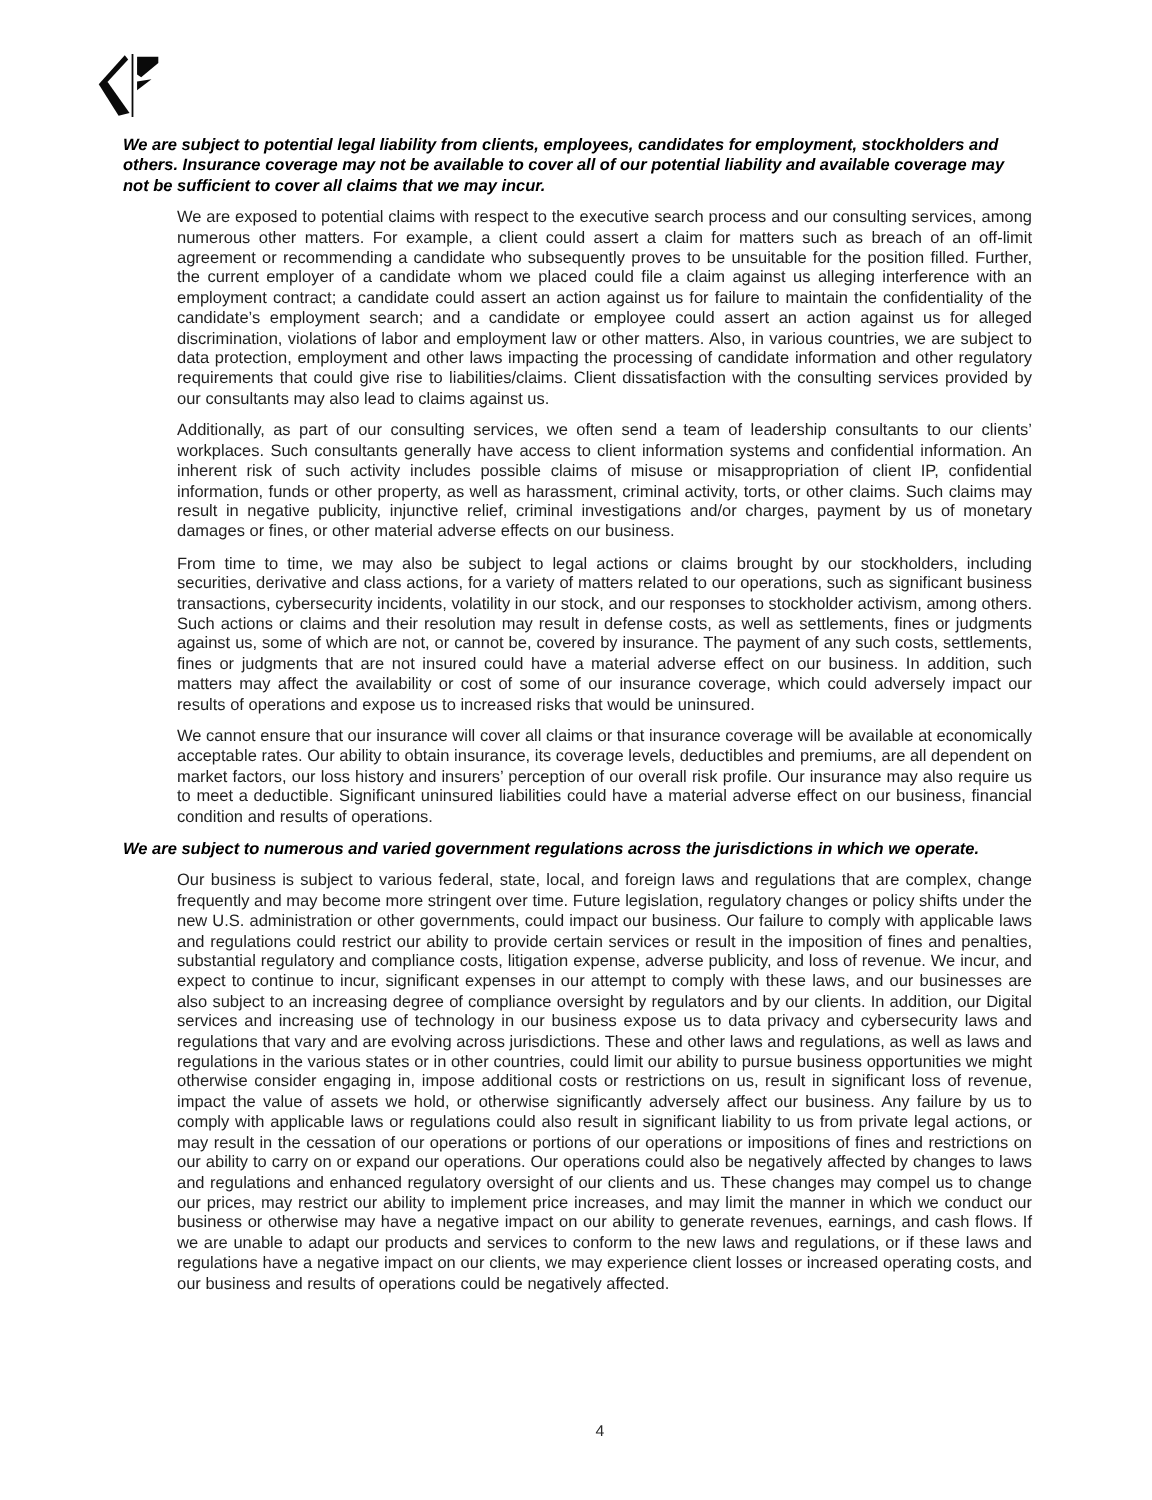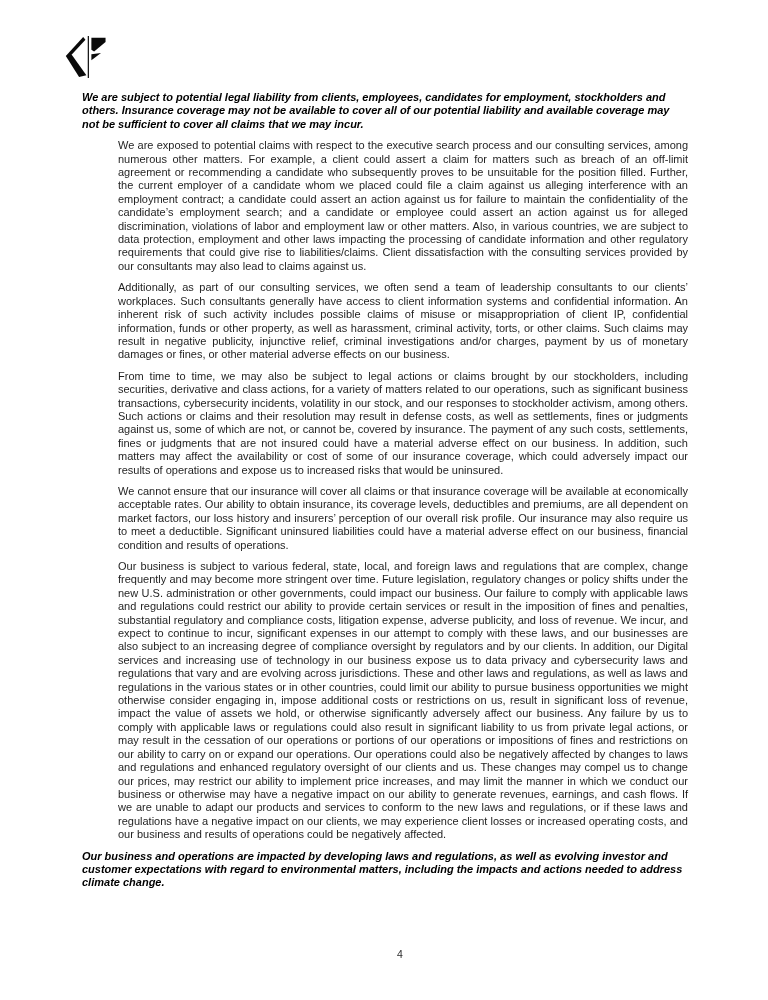--- a/index.html
+++ b/index.html
@@ -52,19 +52,19 @@
       </g>
     </svg>
   </div>
 
   <div class="content">
     <p class="block heading">We are subject to potential legal liability from clients, employees, candidates for employment, stockholders and others. Insurance coverage may not be available to cover all of our potential liability and available coverage may not be sufficient to cover all claims that we may incur.</p>
     <p class="block para">We are exposed to potential claims with respect to the executive search process and our consulting services, among numerous other matters. For example, a client could assert a claim for matters such as breach of an off-limit agreement or recommending a candidate who subsequently proves to be unsuitable for the position filled. Further, the current employer of a candidate whom we placed could file a claim against us alleging interference with an employment contract; a candidate could assert an action against us for failure to maintain the confidentiality of the candidate’s employment search; and a candidate or employee could assert an action against us for alleged discrimination, violations of labor and employment law or other matters. Also, in various countries, we are subject to data protection, employment and other laws impacting the processing of candidate information and other regulatory requirements that could give rise to liabilities/claims. Client dissatisfaction with the consulting services provided by our consultants may also lead to claims against us.</p>
     <p class="block para">Additionally, as part of our consulting services, we often send a team of leadership consultants to our clients’ workplaces. Such consultants generally have access to client information systems and confidential information. An inherent risk of such activity includes possible claims of misuse or misappropriation of client IP, confidential information, funds or other property, as well as harassment, criminal activity, torts, or other claims. Such claims may result in negative publicity, injunctive relief, criminal investigations and/or charges, payment by us of monetary damages or fines, or other material adverse effects on our business.</p>
     <p class="block para">From time to time, we may also be subject to legal actions or claims brought by our stockholders, including securities, derivative and class actions, for a variety of matters related to our operations, such as significant business transactions, cybersecurity incidents, volatility in our stock, and our responses to stockholder activism, among others. Such actions or claims and their resolution may result in defense costs, as well as settlements, fines or judgments against us, some of which are not, or cannot be, covered by insurance. The payment of any such costs, settlements, fines or judgments that are not insured could have a material adverse effect on our business. In addition, such matters may affect the availability or cost of some of our insurance coverage, which could adversely impact our results of operations and expose us to increased risks that would be uninsured.</p>
     <p class="block para">We cannot ensure that our insurance will cover all claims or that insurance coverage will be available at economically acceptable rates. Our ability to obtain insurance, its coverage levels, deductibles and premiums, are all dependent on market factors, our loss history and insurers’ perception of our overall risk profile. Our insurance may also require us to meet a deductible. Significant uninsured liabilities could have a material adverse effect on our business, financial condition and results of operations.</p>
+    <p class="block heading">We are subject to numerous and varied government regulations across the jurisdictions in which we operate.</p>
     <p class="block para">Our business is subject to various federal, state, local, and foreign laws and regulations that are complex, change frequently and may become more stringent over time. Future legislation, regulatory changes or policy shifts under the new U.S. administration or other governments, could impact our business. Our failure to comply with applicable laws and regulations could restrict our ability to provide certain services or result in the imposition of fines and penalties, substantial regulatory and compliance costs, litigation expense, adverse publicity, and loss of revenue. We incur, and expect to continue to incur, significant expenses in our attempt to comply with these laws, and our businesses are also subject to an increasing degree of compliance oversight by regulators and by our clients. In addition, our Digital services and increasing use of technology in our business expose us to data privacy and cybersecurity laws and regulations that vary and are evolving across jurisdictions. These and other laws and regulations, as well as laws and regulations in the various states or in other countries, could limit our ability to pursue business opportunities we might otherwise consider engaging in, impose additional costs or restrictions on us, result in significant loss of revenue, impact the value of assets we hold, or otherwise significantly adversely affect our business. Any failure by us to comply with applicable laws or regulations could also result in significant liability to us from private legal actions, or may result in the cessation of our operations or portions of our operations or impositions of fines and restrictions on our ability to carry on or expand our operations. Our operations could also be negatively affected by changes to laws and regulations and enhanced regulatory oversight of our clients and us. These changes may compel us to change our prices, may restrict our ability to implement price increases, and may limit the manner in which we conduct our business or otherwise may have a negative impact on our ability to generate revenues, earnings, and cash flows. If we are unable to adapt our products and services to conform to the new laws and regulations, or if these laws and regulations have a negative impact on our clients, we may experience client losses or increased operating costs, and our business and results of operations could be negatively affected.</p>
-    <p class="block heading">Our business and operations are impacted by developing laws and regulations, as well as evolving investor and customer expectations with regard to environmental matters, including the impacts and actions needed to address climate change.</p>
   </div>
 
   <div class="page-number">4</div>
 
 </div>
 
 </body></html>

